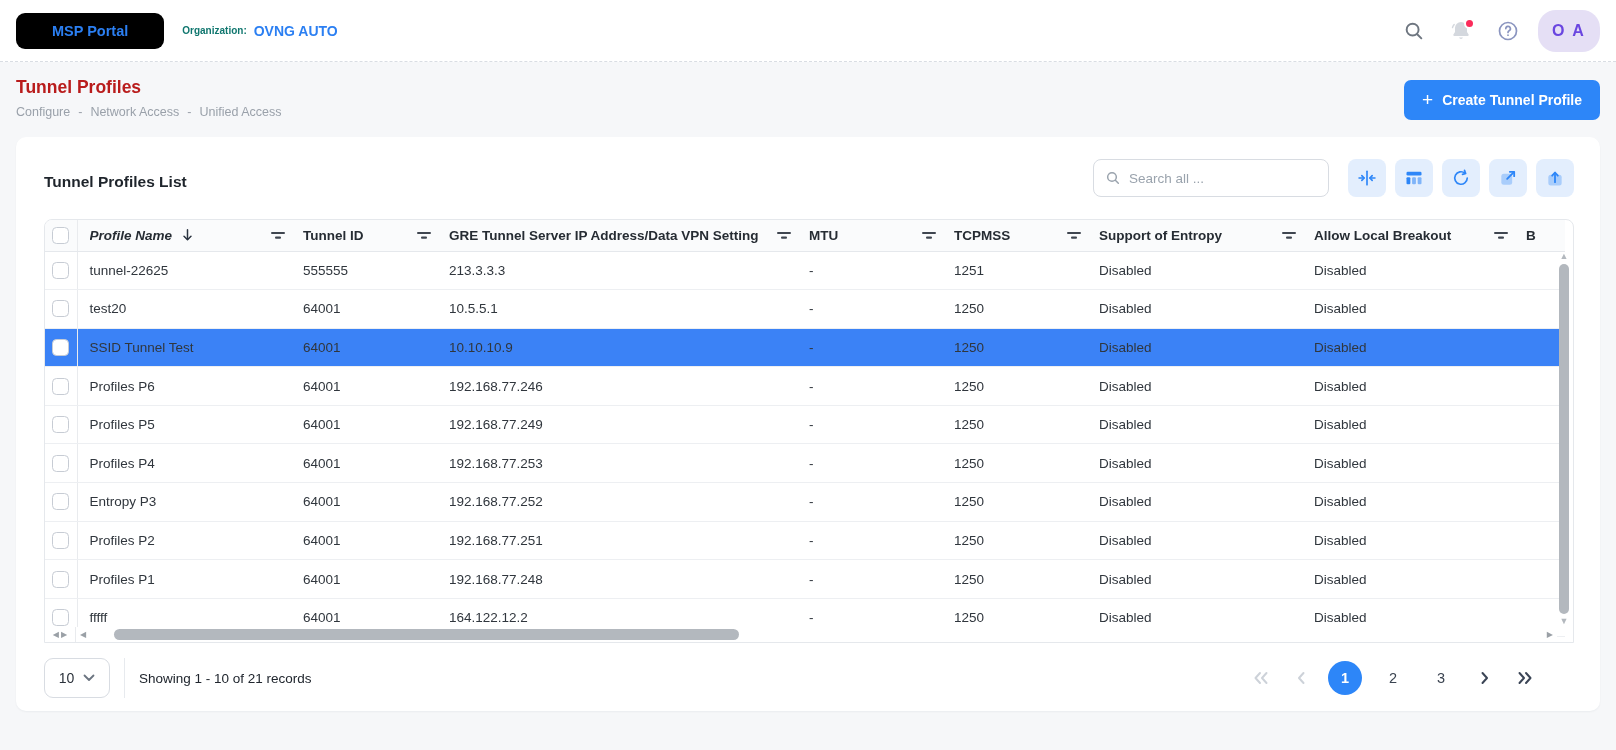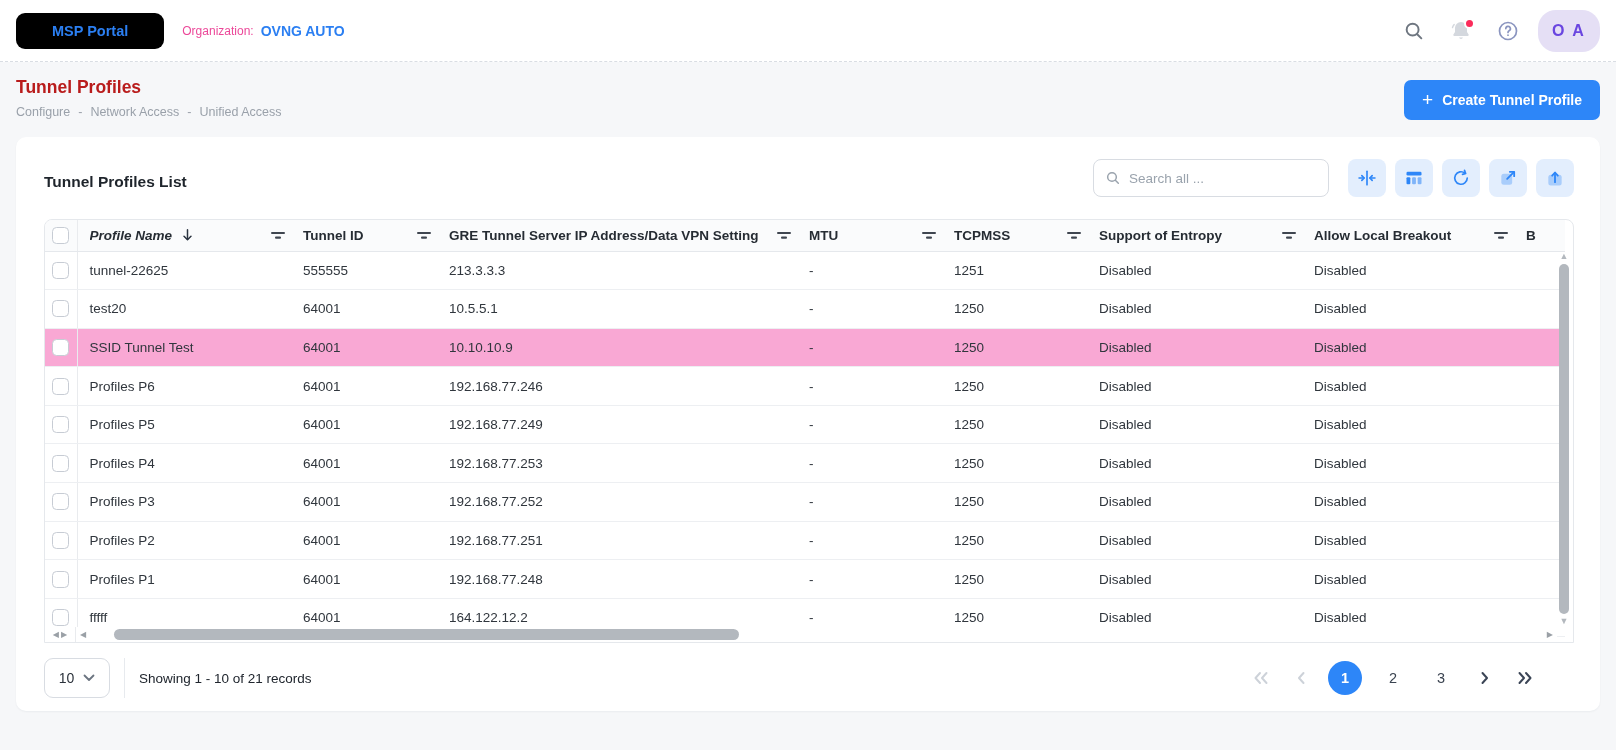--- a/index.html
+++ b/index.html
@@ -16,21 +16,21 @@
     border-bottom:1px dashed #d9dde3;
     display:flex; align-items:center; justify-content:space-between;
     padding:0 16px;
   }
   .topbar-left { display:flex; align-items:center; gap:18px; }
   .portal-chip {
     background:#000000; color:#2b7ff2; font-weight:700; font-size:14.5px;
     padding:10px 36px; border-radius:9px; cursor:pointer;
   }
   .org-wrap { display:flex; align-items:center; gap:7px; }
-  .org-label { font-weight:400; color:#ec4899; font-size:12px; }
+  .org-label { font-weight:700; color:#0f766e; font-size:10px; }
   .org-name  { font-weight:700; color:#2b7ff2; font-size:14px; cursor:pointer; }
   .topbar-right { display:flex; align-items:center; gap:13px; }
   .tb-iconbtn {
     width:34px; height:34px; display:flex; align-items:center; justify-content:center;
     cursor:pointer; position:relative; border-radius:8px;
   }
   .avatar {
     width:62px; height:42px; border-radius:18px; background:#e5dff5;
     color:#6a46e0; font-weight:700; font-size:16px; letter-spacing:2px;
     display:flex; align-items:center; justify-content:center; cursor:pointer;
@@ -88,21 +88,21 @@
     height:31px; background:#fafbfc; border-bottom:1px solid #e5e8ec;
     font-size:13.5px; font-weight:700; color:#262c33; text-align:left;
     padding:0 6px 0 12px; white-space:nowrap; overflow:hidden;
   }
   thead th .th-inner { display:flex; align-items:center; justify-content:space-between; gap:6px; }
   .th-label-wrap { display:flex; align-items:center; gap:9px; overflow:hidden;font-style:italic; }
   tbody td {
     height:38.6px; border-bottom:1px solid #edeff2; font-size:13.5px; color:#30363d;
     padding:0 6px 0 12px; white-space:nowrap; overflow:hidden; background:#fff;
   }
-  tbody tr.selected td { background:#f9a8d4; }
+  tbody tr.selected td { background:#3b82f6; }
   .cb-col { border-right:1px solid #e9ebee; text-align:center; padding:0 !important; }
   .checkbox {
     width:17px; height:17px; border:1.5px solid #c7ccd4; border-radius:4.5px;
     display:inline-block; background:#fff; cursor:pointer; vertical-align:middle;
   }
   .filter-ic { flex:none; cursor:pointer; }
   .sort-ic { flex:none; }
   
   .vscroll {
     position:absolute; top:32px; bottom:16px; right:3px; width:12px;
@@ -398,21 +398,21 @@
           <td>64001</td>
           <td>192.168.77.253</td>
           <td>-</td>
           <td>1250</td>
           <td>Disabled</td>
           <td>Disabled</td>
           <td></td>
         </tr>
         <tr>
           <td class="cb-col"><span class="checkbox"></span></td>
-          <td>Profiles P3</td>
+          <td>Entropy P3</td>
           <td>64001</td>
           <td>192.168.77.252</td>
           <td>-</td>
           <td>1250</td>
           <td>Disabled</td>
           <td>Disabled</td>
           <td></td>
         </tr>
         <tr>
           <td class="cb-col"><span class="checkbox"></span></td>

